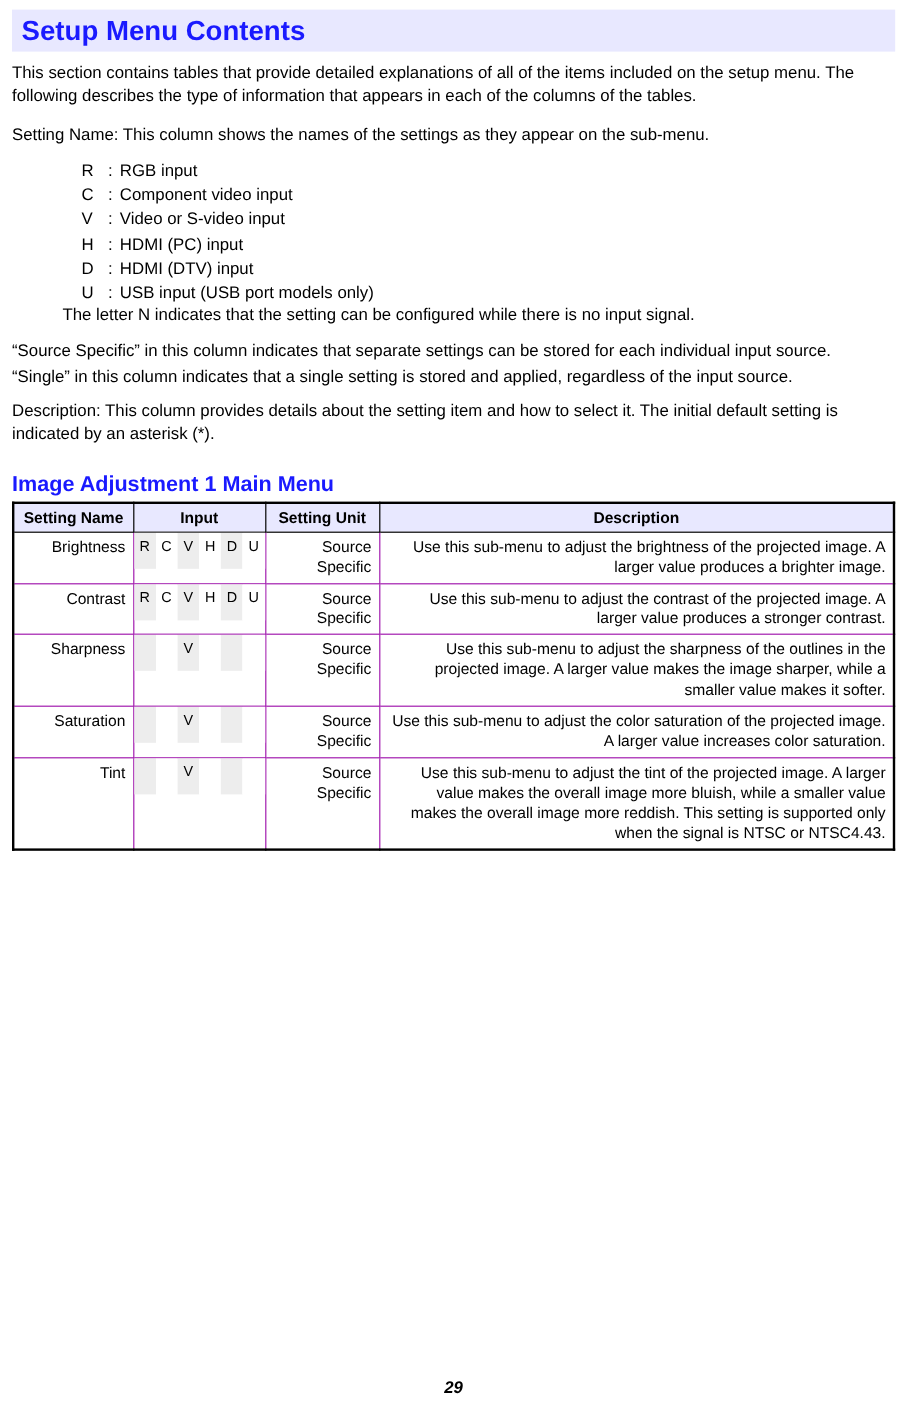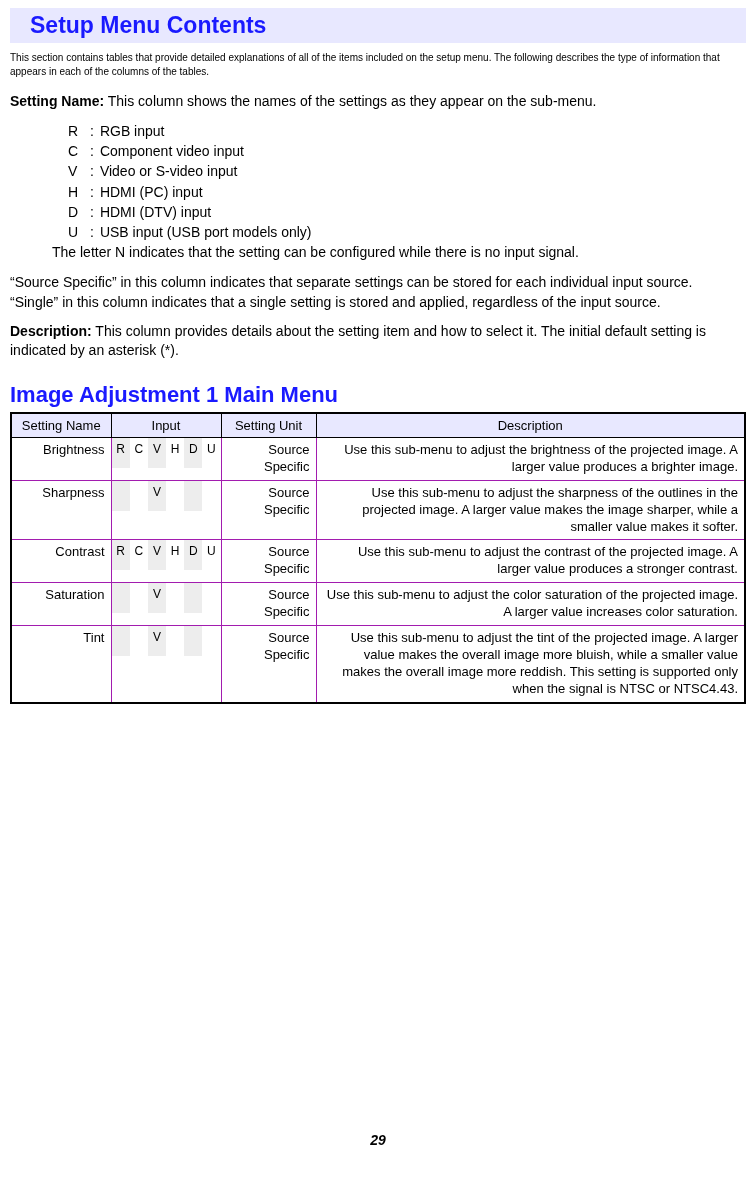--- a/index.html
+++ b/index.html
@@ -10,67 +10,67 @@
       background: #fff;
       color: #000;
       position: relative;
       padding: 8px 10px;
     }
     .section-header {
       background: #e8e8ff;
       color: #1a1aff;
       font-size: 23px;
       font-weight: bold;
-      padding: 4px 20px;
+      padding: 4px 8px;
       margin-bottom: 8px;
     }
     .intro-text {
-      font-size: 10px;
+      font-size: 14px;
       line-height: 1.35;
       margin-bottom: 14px;
     }
     .def-block {
       margin-bottom: 10px;
       font-size: 14px;
       line-height: 1.35;
     }
     .def-label {
-      font-weight: bold;
+      font-weight: normal;
     }
     .indented {
       margin-left: 42px;
     }
     .abbrev-list {
       margin-left: 58px;
     }
     .abbrev-row {
       display: flex;
       gap: 6px;
       line-height: 1.45;
     }
     .abbrev-code { width: 16px; }
     .indented2 {
       line-height: 1.45;
     }
     .subsection-header {
       color: #1a1aff;
-      font-size: 22px;
+      font-size: 18px;
       font-weight: bold;
       margin-top: 22px;
       margin-bottom: 4px;
     }
     table.settings {
       width: 100%;
       border-collapse: collapse;
       font-size: 13px;
       border: 2px solid #000;
     }
     table.settings th {
       background: #e8e8ff;
-      font-weight: normal;
+      font-weight: bold;
       padding: 4px 6px;
       border: 1px solid #000;
       text-align: center;
     }
     table.settings td {
       border: 1px solid #a21caf;
       padding: 4px 6px;
       vertical-align: top;
       line-height: 1.3;
       text-align: right;
@@ -92,21 +92,21 @@
       justify-content: center;
       font-size: 12px;
       padding-top: 4px;
     }
     .input-slot:nth-child(odd) { background: #ededed; }
     .input-slot:nth-child(even) { background: #fff; }
     .col-name { width: 100px; }
     .col-unit { width: 95px; margin-top: 13px; }
     .page-number {
       position: absolute;
-      bottom: 36px;
+      bottom: 20px;
       left: 0; right: 0;
       text-align: center;
       font-weight: bold;
       font-style: italic;
       font-size: 14px;
     }
   </style>
 </head>
 <body>
 
@@ -188,50 +188,50 @@
             <div class="input-slot">V</div>
             <div class="input-slot">H</div>
             <div class="input-slot">D</div>
             <div class="input-slot">U</div>
           </div>
         </td>
         <td class="col-unit">Source Specific</td>
         <td>Use this sub-menu to adjust the brightness of the projected image. A larger value produces a brighter image.</td>
       </tr>
       <tr>
-        <td class="col-name">Sharpness</td>
-        <td class="input-cell">
-          <div class="input-grid">
-            <div class="input-slot"></div>
-            <div class="input-slot"></div>
-            <div class="input-slot">V</div>
-            <div class="input-slot"></div>
-            <div class="input-slot"></div>
-            <div class="input-slot"></div>
-          </div>
-        </td>
-        <td class="col-unit">Source Specific</td>
-        <td>Use this sub-menu to adjust the sharpness of the outlines in the projected image. A larger value makes the image sharper, while a smaller value makes it softer.</td>
-      </tr>
-      <tr>
         <td class="col-name">Contrast</td>
         <td class="input-cell">
           <div class="input-grid">
             <div class="input-slot">R</div>
             <div class="input-slot">C</div>
             <div class="input-slot">V</div>
             <div class="input-slot">H</div>
             <div class="input-slot">D</div>
             <div class="input-slot">U</div>
           </div>
         </td>
         <td class="col-unit">Source Specific</td>
         <td>Use this sub-menu to adjust the contrast of the projected image. A larger value produces a stronger contrast.</td>
       </tr>
       <tr>
+        <td class="col-name">Sharpness</td>
+        <td class="input-cell">
+          <div class="input-grid">
+            <div class="input-slot"></div>
+            <div class="input-slot"></div>
+            <div class="input-slot">V</div>
+            <div class="input-slot"></div>
+            <div class="input-slot"></div>
+            <div class="input-slot"></div>
+          </div>
+        </td>
+        <td class="col-unit">Source Specific</td>
+        <td>Use this sub-menu to adjust the sharpness of the outlines in the projected image. A larger value makes the image sharper, while a smaller value makes it softer.</td>
+      </tr>
+      <tr>
         <td class="col-name">Saturation</td>
         <td class="input-cell">
           <div class="input-grid">
             <div class="input-slot"></div>
             <div class="input-slot"></div>
             <div class="input-slot">V</div>
             <div class="input-slot"></div>
             <div class="input-slot"></div>
             <div class="input-slot"></div>
           </div>

